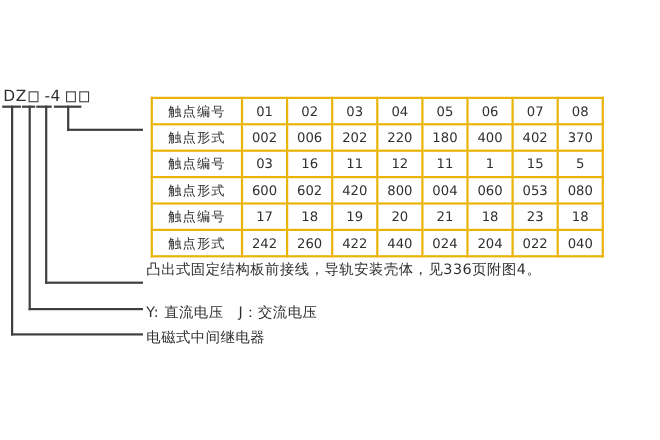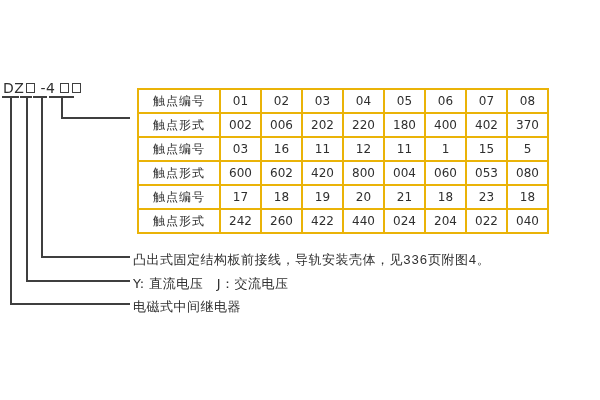--- a/index.html
+++ b/index.html
@@ -68,21 +68,21 @@
   }
   
   .ann {
     position: absolute;
     left: 133px;
     font-size: 13px;
     color: #2f2f2f;
     white-space: nowrap;
     letter-spacing: 0.5px;
   }
-  .ann-structure { top: 251px; font-family: Liberation Mono, monospace; }
+  .ann-structure { top: 236px; }
   .ann-voltage   { top: 275px; }
   .ann-relay     { top: 298px; }
 </style>
 </head>
 <body>
 
 <div class="page">
 
   <div class="model">
     <span>DZ</span>

